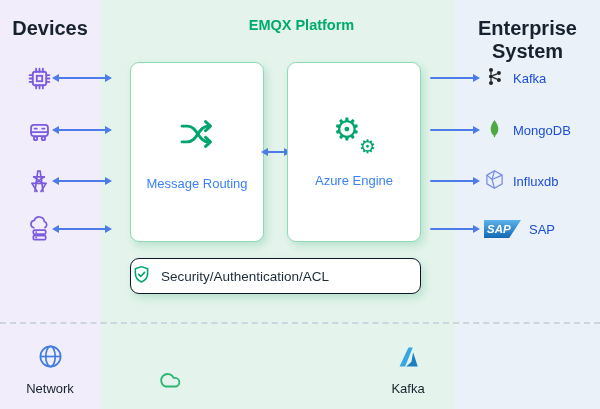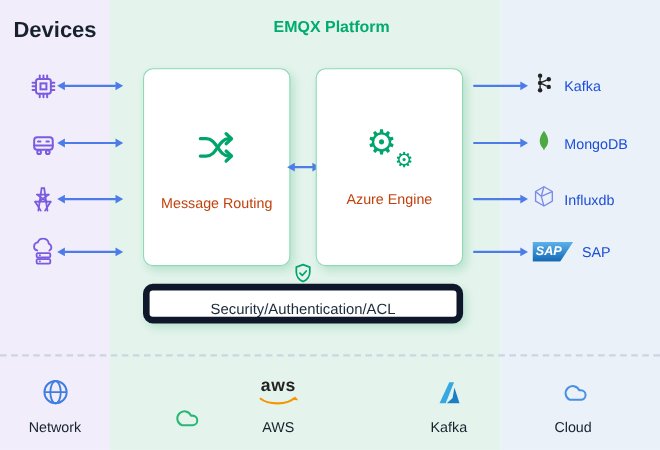--- a/index.html
+++ b/index.html
@@ -20,25 +20,25 @@
 
   .arrow { position:absolute; height:2px; background:#4d7ce8; border-radius:1px; }
   .arrow::after { content:""; position:absolute; right:-6px; top:50%; transform:translateY(-50%);
     width:0; height:0; border-left:7px solid #4d7ce8; border-top:4.5px solid transparent; border-bottom:4.5px solid transparent; }
   .arrow.double::before { content:""; position:absolute; left:-6px; top:50%; transform:translateY(-50%);
     width:0; height:0; border-right:7px solid #4d7ce8; border-top:4.5px solid transparent; border-bottom:4.5px solid transparent; }
 
   .box { position:absolute; background:#fff; border:1px solid #8fd9b5; border-radius:9px;
     box-shadow:3px 4px 9px rgba(31,162,105,.22);
     display:flex; flex-direction:column; align-items:center; justify-content:center; gap:17px; }
-  .box-label { font-size:13px; color:#c2410c;text-align:center; }
-
-  .security-box { position:absolute; background:#fff; border:6px solid #0f172a; border-radius:9px;
+  .box-label { font-size:13px; color:#3b82f6;text-align:center; }
+
+  .security-box { position:absolute; background:#fff; border:1px solid #0f172a; border-radius:9px;
     box-shadow:3px 4px 9px rgba(31,162,105,.22);
-    display:flex; align-items:center; justify-content:flex-end; gap:9px;flex-direction:column; }
+    display:flex; align-items:center; justify-content:flex-start; gap:9px; }
   .security-label { font-size:13.5px; color:#1c2b3a; }
 
   .gears { position:relative; width:46px; height:40px; color:#00a56b; }
   .gear-big  { position:absolute; left:2px; top:-2px; font-size:31px; line-height:1; }
   .gear-small{ position:absolute; right:1px; bottom:0; font-size:19px; line-height:1; }
 
   .ent-row { position:absolute; left:484px; height:24px; display:flex; align-items:center; gap:8px; }
   .ent-label { font-size:13px; color:#1d4ed8; }
 
   .sap-logo { width:37px; height:18px; background:linear-gradient(180deg,#5cb2ea,#1268b3);
@@ -59,20 +59,21 @@
 <body>
 
 <div class="canvas">
 
   <div class="panel panel-devices"></div>
   <div class="panel panel-platform"></div>
   <div class="panel panel-enterprise"></div>
 
   <div class="col-title t-devices">Devices</div>
   <div class="col-title t-platform">EMQX Platform</div>
+  <div class="col-title t-enterprise">Enterprise System</div>
 
   <div class="dev-icon" style="top:63px">
     <svg width="27" height="27" viewBox="0 0 24 24" fill="none" stroke="#7b5be0" stroke-width="1.6" stroke-linecap="round">
       <rect x="6" y="6" width="12" height="12" rx="2"></rect>
         <rect x="9.6" y="9.6" width="4.8" height="4.8"></rect>
       <path d="M9 6V3.2M12 6V3.2M15 6V3.2M9 18v2.8M12 18v2.8M15 18v2.8M6 9H3.2M6 12H3.2M6 15H3.2M18 9h2.8M18 12h2.8M18 15h2.8"></path>
     </svg>
   </div>
   <div class="dev-icon" style="top:115px">
     <svg width="27" height="27" viewBox="0 0 24 24" fill="none" stroke="#7b5be0" stroke-width="1.6" stroke-linecap="round">
@@ -202,44 +203,26 @@
   </div>
 
   <div class="dep" style="left:122px;width:92px">
     <span class="dep-icon">
       <svg width="31" height="26" viewBox="0 0 24 24" fill="none" stroke="#2bb673" stroke-width="1.7" stroke-linejoin="round">
         <path d="M18 18h-9A6 6 0 1 1 16.74 10H18a4 4 0 0 1 0 8z"></path>
       </svg>
     </span>
   </div>
 
-  <div class="dep" style="left:216px;width:74px">
-    <span class="dep-icon aws-logo">
-      <span class="aws-text">aws</span>
-      <svg class="aws-smile" viewBox="0 0 44 12">
-        <path d="M2 2.5c9 7.5 30 7.5 38-.5" fill="none" stroke="#f79400" stroke-width="2.3"></path>
-        <path d="M40.5 0.6l3.3 4-4.9-.3z" fill="#f79400"></path>
-      </svg>
-    </span>
-    <span class="dep-label">AWS</span>
-  </div>
 
 
   <div class="dep" style="left:371px;width:74px">
     <span class="dep-icon">
       <svg width="26" height="26" viewBox="0 0 24 24">
         <polygon points="12.4,3.2 16.4,3.2 9.4,20.8 4.2,20.8" fill="#37a7e3"></polygon>
         <polygon points="16.7,7.6 21,20.8 10.4,20.8 15.2,16.4" fill="#1c7fc4"></polygon>
       </svg>
     </span>
     <span class="dep-label">Kafka</span>
   </div>
 
-  <div class="dep" style="left:481px;width:80px">
-    <span class="dep-icon">
-      <svg width="31" height="26" viewBox="0 0 24 24" fill="none" stroke="#4a90e2" stroke-width="1.7" stroke-linejoin="round">
-        <path d="M18 18h-9A6 6 0 1 1 16.74 10H18a4 4 0 0 1 0 8z"></path>
-      </svg>
-    </span>
-    <span class="dep-label">Cloud</span>
-  </div>
 
 </div>
 
 </body></html>

